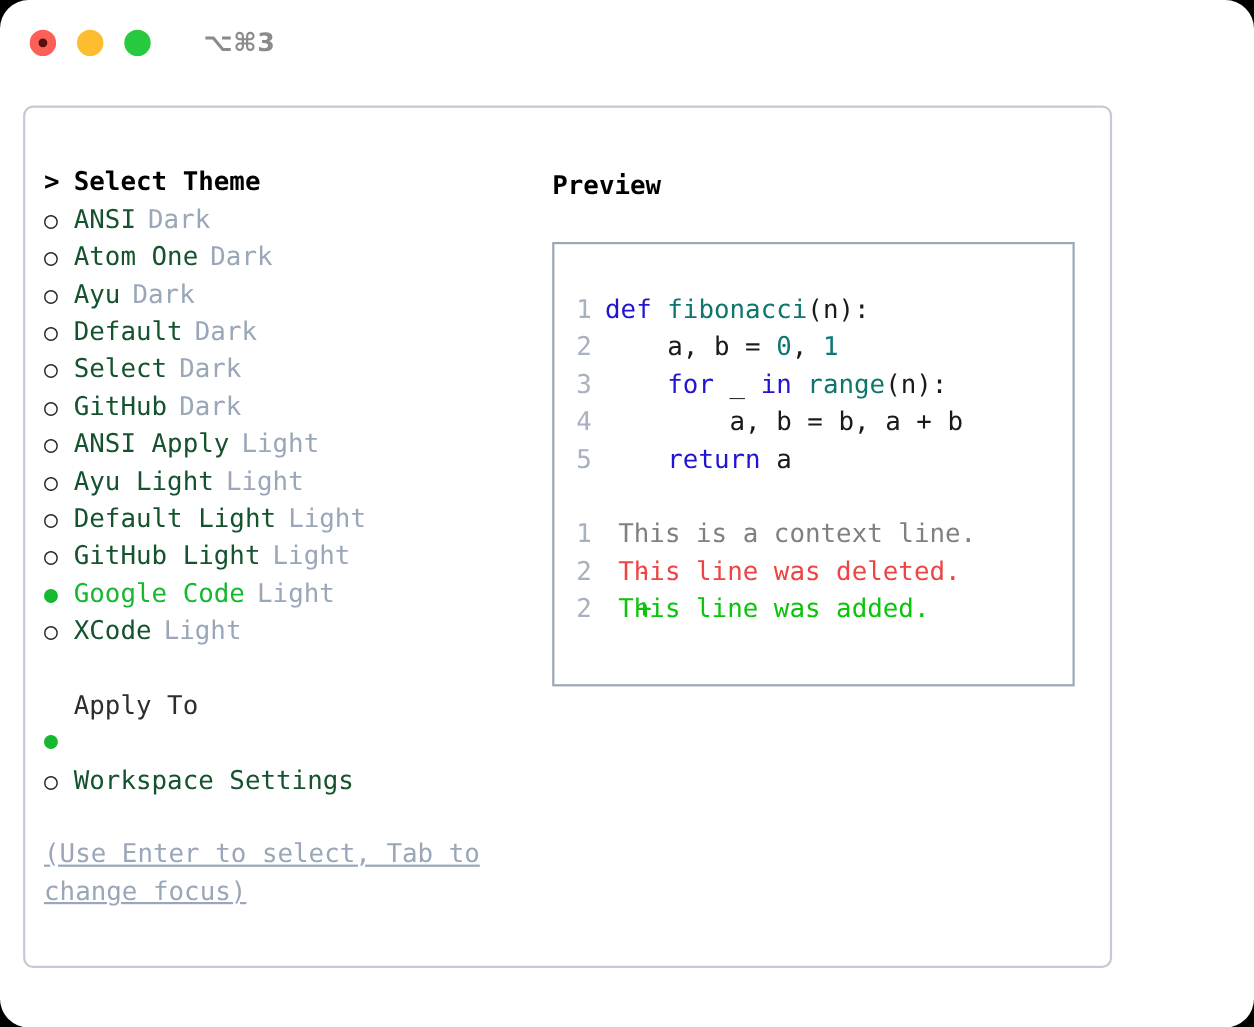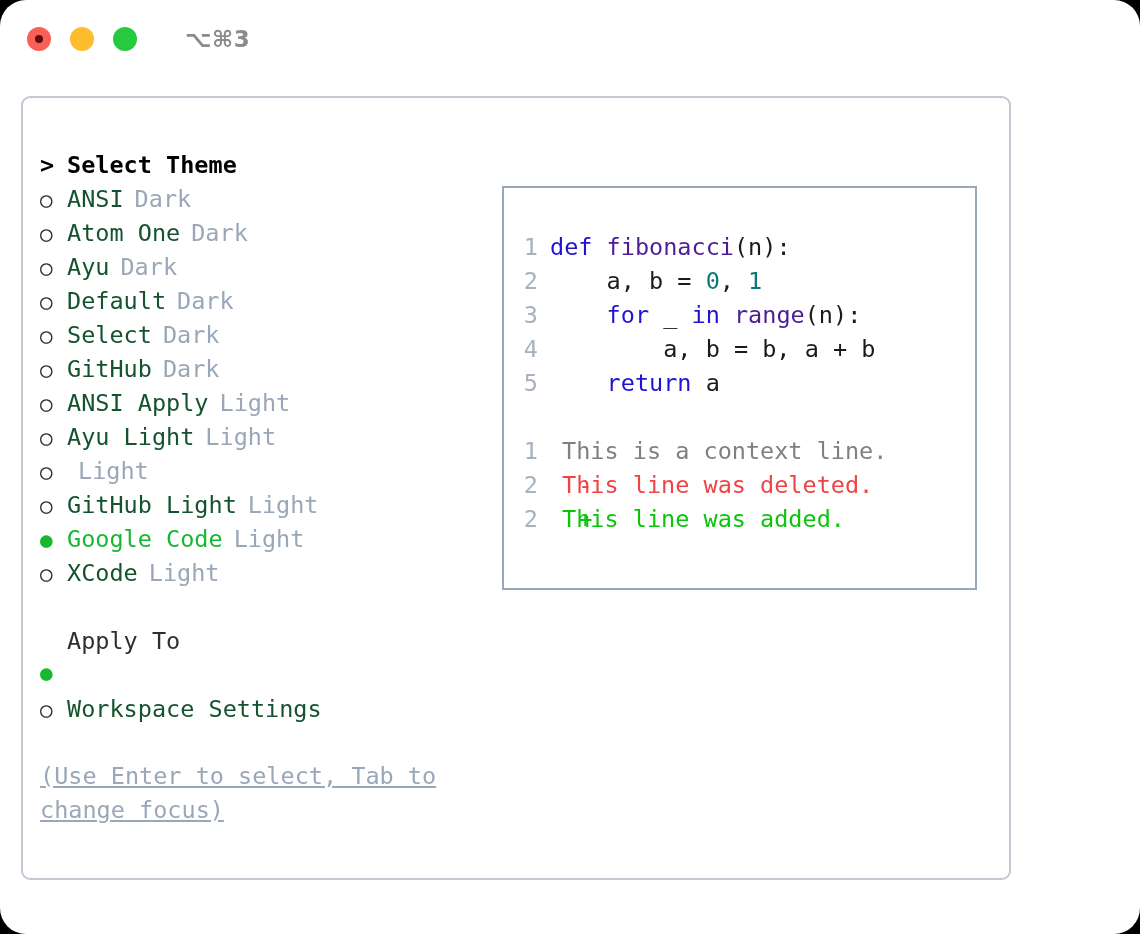--- a/index.html
+++ b/index.html
@@ -162,21 +162,21 @@
   }
   .cline { display: block; height: 34px; }
   .lnum {
     display: inline-block;
     width: 22px;
     text-align: right;
     color: #a7b1c0;
     margin-right: 12px;
   }
   .kw   { color: #2113d4; text-align: right; }
-  .fn   { color: #4c1d95; margin-top: 40px; }
+  .fn   { color: #0f766e; margin-top: 40px; }
   .num  { color: #0d7777; }
   .plain{ color: #1a1a1a; }
   .diff-gap { display: block; height: 34px; }
   .ctx  { color: #808080; }
   .del  { color: #ef4444; }
   .add  { color: #0bc40b; }
   .sign { display: inline-block; width: 12px; }
 </style>
 </head>
 <body>
@@ -237,20 +237,21 @@
             <span class="label">ANSI Apply</span>
             <span class="variant">Light</span>
           </div>
           <div class="row">
             <span class="marker">○</span>
             <span class="label">Ayu Light</span>
             <span class="variant">Light</span>
           </div>
           <div class="row">
             <span class="marker">○</span>
+            <span class="label">Default Light</span>
             <span class="variant">Light</span>
           </div>
           <div class="row">
             <span class="marker">○</span>
             <span class="label">GitHub Light</span>
             <span class="variant">Light</span>
           </div>
           <div class="row">
             <span class="marker sel">●</span>
             <span class="label green">Google Code</span>
@@ -275,19 +276,20 @@
           <div class="row">
             <span class="marker">○</span>
             <span class="label">Workspace Settings</span>
           </div>
         </div>
 
       <div class="hint">(Use Enter to select, Tab to change focus)</div>
     </div>
 
     <div class="right-col">
+      <div class="preview-title">Preview</div>
       <div class="preview-box">
         <div class="code" id="code-sample"><span class="cline"><span class="lnum">1</span><span class="kw">def </span><span class="fn">fibonacci</span><span class="plain">(n):</span></span><span class="cline"><span class="lnum">2</span><span class="plain">    a, b = </span><span class="num">0</span><span class="plain">, </span><span class="num">1</span></span><span class="cline"><span class="lnum">3</span><span class="plain">    </span><span class="kw">for</span><span class="plain"> _ </span><span class="kw">in</span><span class="plain"> </span><span class="fn">range</span><span class="plain">(n):</span></span><span class="cline"><span class="lnum">4</span><span class="plain">        a, b = b, a + b</span></span><span class="cline"><span class="lnum">5</span><span class="plain">    </span><span class="kw">return</span><span class="plain"> a</span></span><span class="diff-gap"></span><span class="cline"><span class="lnum">1</span><span class="sign ctx">    </span><span class="ctx">This is a context line.</span></span><span class="cline"><span class="lnum">2</span><span class="sign del">  - </span><span class="del">This line was deleted.</span></span><span class="cline"><span class="lnum">2</span><span class="sign add">  + </span><span class="add">This line was added.</span></span></div>
       </div>
     </div>
 
   </div>
 </div>
 
 </body></html>

